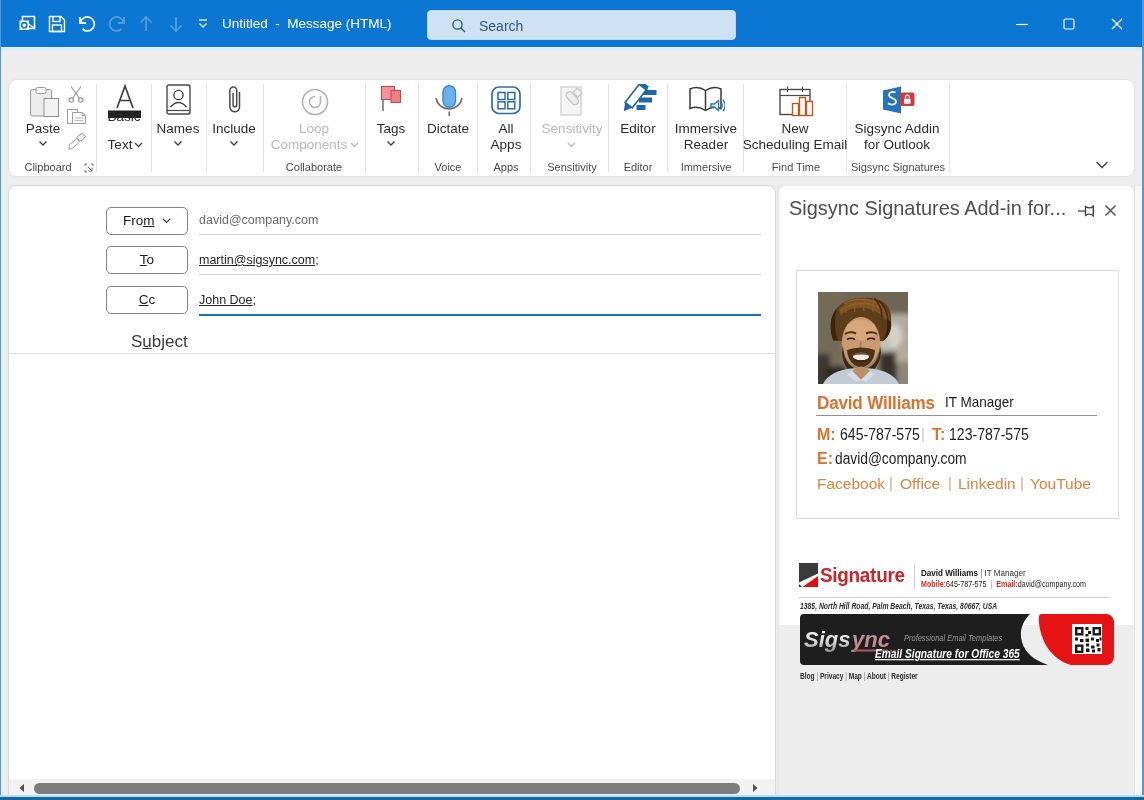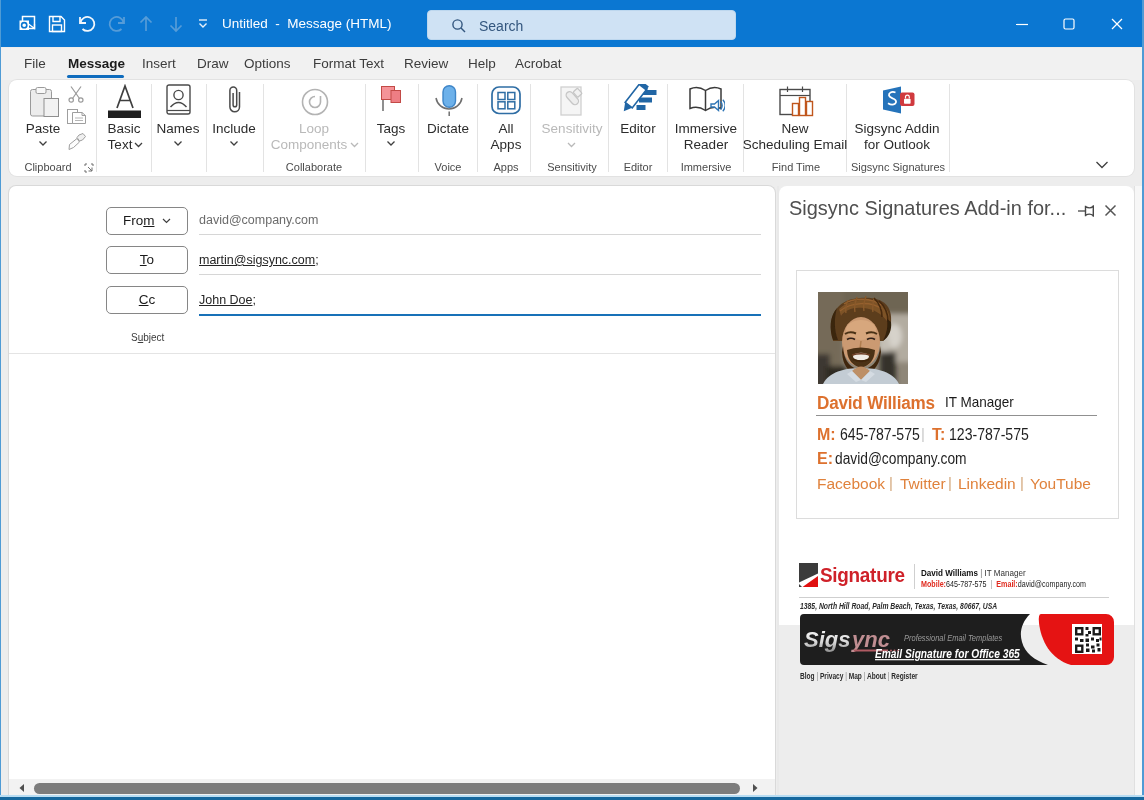--- a/index.html
+++ b/index.html
@@ -92,32 +92,20 @@
     </svg>
     <svg class="abs" style="left:166px;top:14px" width="20" height="20" viewBox="0 0 20 20">
       <path d="M10 3 V17 M4.5 11.5 L10 17 L15.5 11.5" fill="none" stroke="#569cd8" stroke-width="1.7"></path>
     </svg>
     <svg class="abs" style="left:196px;top:19px" width="14" height="10" viewBox="0 0 14 10">
       <line x1="3" y1="1" x2="11" y2="1" stroke="#e8f1fa" stroke-width="1.4"></line>
       <path d="M3.5 4.5 L7 8 L10.5 4.5" fill="none" stroke="#e8f1fa" stroke-width="1.4"></path>
     </svg>
   </div>
   <div id="tabhl"></div>
-  <div id="tabrow">
-    <div class="tab" style="left:23px">File</div>
-    <div class="tab" id="tab-message" style="left:67px">Message</div>
-    <div class="tab" style="left:141px">Insert</div>
-    <div class="tab" style="left:196px">Draw</div>
-    <div class="tab" style="left:243px">Options</div>
-    <div class="tab" style="left:312px">Format Text</div>
-    <div class="tab" style="left:403px">Review</div>
-    <div class="tab" style="left:467px">Help</div>
-    <div class="tab" style="left:514px">Acrobat</div>
-    <div id="tabunderline"></div>
-  </div>
   <div id="ribbon">
 
     <div class="rsep" style="left:87px"></div>
       <div class="rsep" style="left:142px"></div>
     <div class="rsep" style="left:197px"></div>
       <div class="rsep" style="left:254px"></div>
     <div class="rsep" style="left:356px"></div>
       <div class="rsep" style="left:409px"></div>
     <div class="rsep" style="left:468px"></div>
       <div class="rsep" style="left:521px"></div>
@@ -156,21 +144,21 @@
     <div class="glabel" style="left:39px">Clipboard</div>
     <svg class="abs" style="left:75px;top:83px" width="10" height="10" viewBox="0 0 10 10">
         <path d="M1 3 V1 H3 M7 1 H9 V3 M1 7 v2 h2" fill="none" stroke="#6f6f6f"></path>
         <path d="M4 4 L8 8 M8 4.5 V8 H4.5" fill="none" stroke="#6f6f6f"></path>
       </svg>
 
     <svg class="abs" style="left:98px;top:4px" width="36" height="34" viewBox="0 0 36 34">
       <path d="M10 24 L18 2 L26 24 M12.8 16.5 H23.2" fill="none" stroke="#3f3f3f" stroke-width="1.7"></path>
       <rect x="1" y="26.5" width="33" height="8.5" fill="#1f1f1f"></rect>
     </svg>
-    <div class="rlabel" style="left:115px;top:41px">Basic</div>
+    <div class="rlabel" style="left:115px;top:29px">Basic</div>
     <div class="rlabel" style="left:111px;top:57px">Text</div>
     <svg class="abs" style="left:125px;top:62px" width="9" height="6" viewBox="0 0 9 6">
         <path class="chev" d="M1 1 L4.5 4.5 L8 1"></path>
       </svg>
 
     <svg class="abs" style="left:157px;top:4px" width="26" height="32" viewBox="0 0 26 32">
       <rect x="1" y="1" width="23" height="29" rx="2" fill="#fff" stroke="#4a4a4a" stroke-width="1.4"></rect>
       <circle cx="12.5" cy="11" r="4.6" fill="none" stroke="#4a4a4a" stroke-width="1.4"></circle>
       <path d="M4.5 23 Q12.5 14 20.5 23" fill="none" stroke="#4a4a4a" stroke-width="1.4"></path>
       <line x1="1" y1="26.5" x2="24" y2="26.5" stroke="#4a4a4a" stroke-width="1.2"></line>
@@ -300,21 +288,21 @@
           <path d="M1 1 L4.5 4.5 L8 1" fill="none" stroke="#3f3f3f" stroke-width="1.2"></path>
         </svg></div>
     <div class="fieldbtn" style="top:60px"><span style="text-decoration:underline">T</span>o</div>
     <div class="fieldbtn" style="top:100px"><span style="text-decoration:underline">C</span>c</div>
     <div class="ftext" style="top:27px;color:#6b6b6b">david@company.com</div>
     <div class="ftext" style="top:67px;color:#252525"><span style="text-decoration:underline">martin@sigsync.com</span>;</div>
     <div class="ftext" style="top:107px;color:#252525"><span style="text-decoration:underline">John Doe</span>;</div>
     <div class="fline" style="top:48px"></div>
     <div class="fline" style="top:88px"></div>
     <div class="fline" style="top:128px;height:2px;background:#1871b8"></div>
-    <div class="abs" style="left:122px;top:146px;font-size:10px;color:#3c3c3c">S<span style="text-decoration:underline">u</span>bject</div>
+    <div class="abs" style="left:122px;top:146px;font-size:17px;color:#3c3c3c">S<span style="text-decoration:underline">u</span>bject</div>
     <div class="abs" style="left:0;top:167px;width:766px;height:1px;background:#e4e4e4"></div>
 
     <div class="abs" style="left:0;top:593px;width:766px;height:18px;background:#f2f2f2"></div>
     <svg class="abs" style="left:8px;top:597px" width="10" height="10" viewBox="0 0 10 10">
         <path d="M7 1 L2.5 5 L7 9 Z" fill="#4f4f4f"></path>
       </svg>
     <svg class="abs" style="left:741px;top:597px" width="10" height="10" viewBox="0 0 10 10">
         <path d="M3 1 L7.5 5 L3 9 Z" fill="#4f4f4f"></path>
       </svg>
     <div class="abs" style="left:25px;top:597px;width:706px;height:11px;background:#7c7c7c;border-radius:5.5px"></div>
@@ -380,21 +368,21 @@
       <div class="abs" style="left:19px;top:144px;width:281px;height:1px;background:#909090"></div>
       <div class="abs" style="left:20px;top:155px;font-size:16px;font-weight:bold;color:#dd712e">M:</div>
       <div class="abs" style="left:43px;top:155px;font-size:16px;color:#1f1f1f;transform:scaleX(0.88);transform-origin:0 0">645-787-575</div>
       <div class="abs" style="left:124px;top:154px;font-size:15px;color:#c9c9c9">|</div>
       <div class="abs" style="left:135px;top:155px;font-size:16px;font-weight:bold;color:#dd712e">T:</div>
       <div class="abs" style="left:152px;top:155px;font-size:16px;color:#1f1f1f;transform:scaleX(0.88);transform-origin:0 0">123-787-575</div>
       <div class="abs" style="left:20px;top:179px;font-size:16px;font-weight:bold;color:#dd712e">E:</div>
       <div class="abs" style="left:38px;top:179px;font-size:16px;color:#1f1f1f;transform:scaleX(0.86);transform-origin:0 0">david@company.com</div>
       <div class="abs" style="left:20px;top:204px;font-size:15.5px;color:#e0823c">Facebook</div>
       <div class="abs" style="left:92px;top:203px;font-size:15px;color:#d3a77c">|</div>
-      <div class="abs" style="left:103px;top:204px;font-size:15.5px;color:#e0823c">Twitter</div>
+      <div class="abs" style="left:103px;top:204px;font-size:15.5px;color:#e0823c">Office</div>
       <div class="abs" style="left:151px;top:203px;font-size:15px;color:#d3a77c">|</div>
       <div class="abs" style="left:161px;top:204px;font-size:15.5px;color:#e0823c">Linkedin</div>
       <div class="abs" style="left:223px;top:203px;font-size:15px;color:#d3a77c">|</div>
       <div class="abs" style="left:233px;top:204px;font-size:15.5px;color:#e0823c">YouTube</div>
     </div>
 
     <svg class="abs" style="left:20px;top:377px" width="19" height="24" viewBox="0 0 19 24">
       <path d="M0 0 H19 V10.5 L0 19.5 Z" fill="#3b3b3b"></path>
       <path d="M19 13 V24 H3.5 Z" fill="#e01010"></path>
       <path d="M0 21 L3 24 H0 Z" fill="#3b3b3b"></path>

